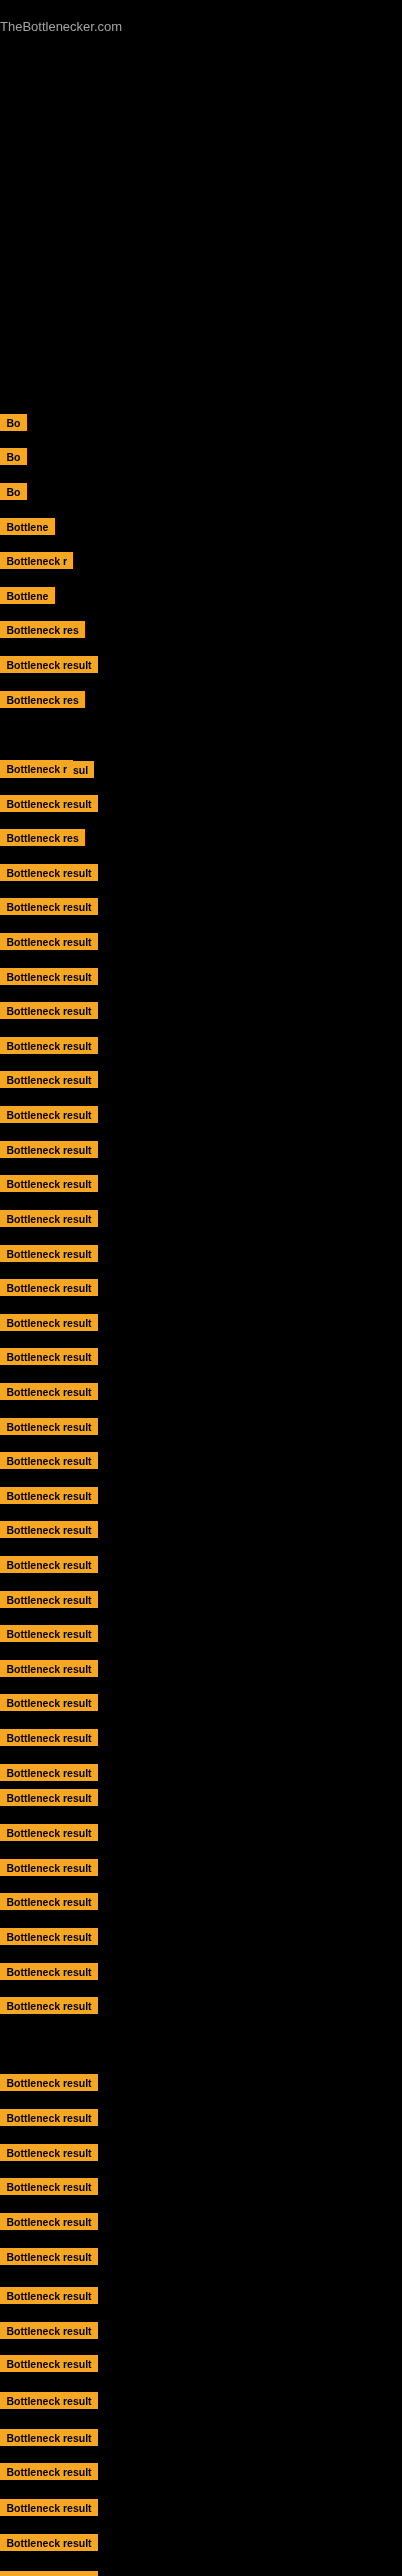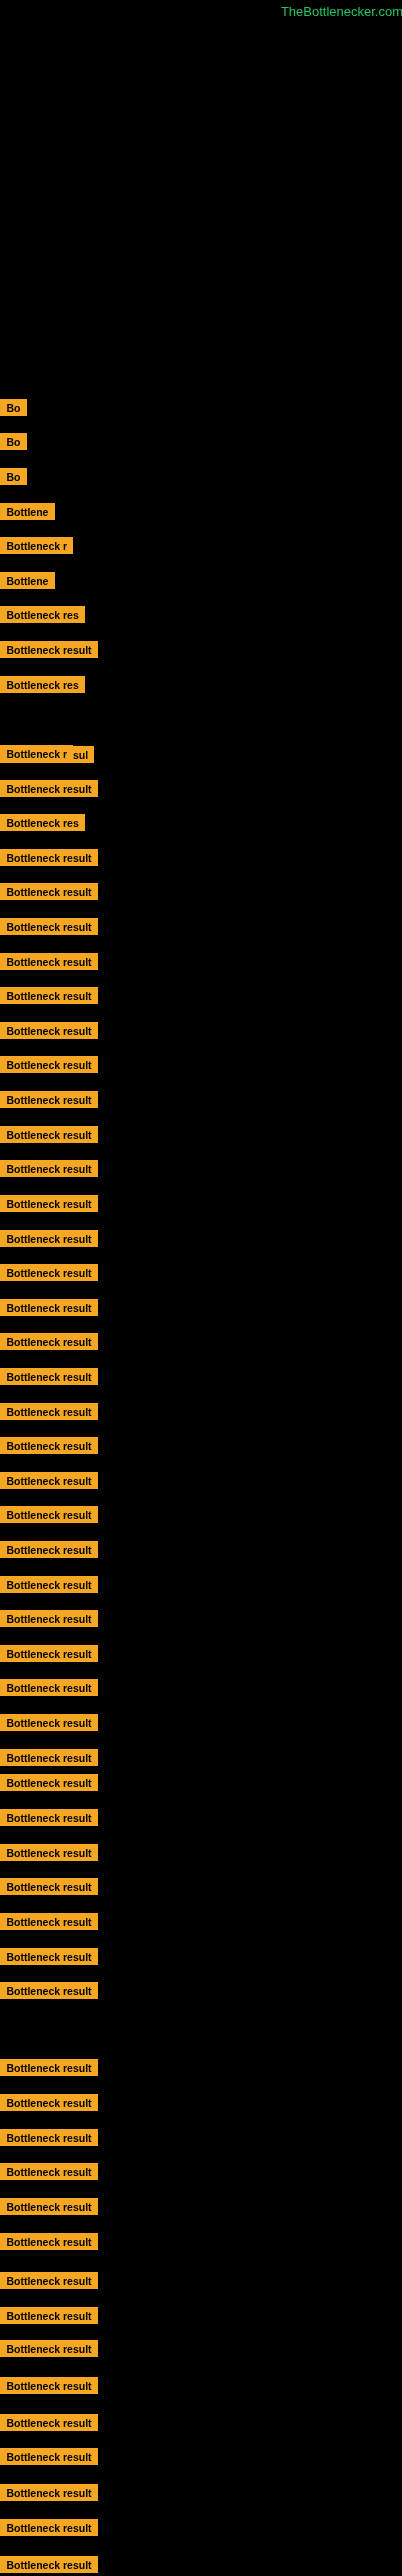--- a/index.html
+++ b/index.html
@@ -8,24 +8,24 @@
       box-sizing: border-box;
     }
     body {
       background-color: #000000;
       width: 403px;
       min-height: 2576px;
       font-family: Arial, sans-serif;
       position: relative;
     }
     .site-title {
-      color: #22c55e;
+      color: #a3a3a3;
       font-size: 13px;
-      text-align: right;
-      padding-top: 4px;
+      text-align: left;
+      padding-top: 19px;
       padding-bottom: 3.2px;
     }
     .bottleneck-label {
       background-color: #f5a623;
       color: #000000;
       font-size: 10.5px;
       font-weight: bold;
       padding: 2.4px 6.4px;
       display: inline-block;
       position: absolute;

